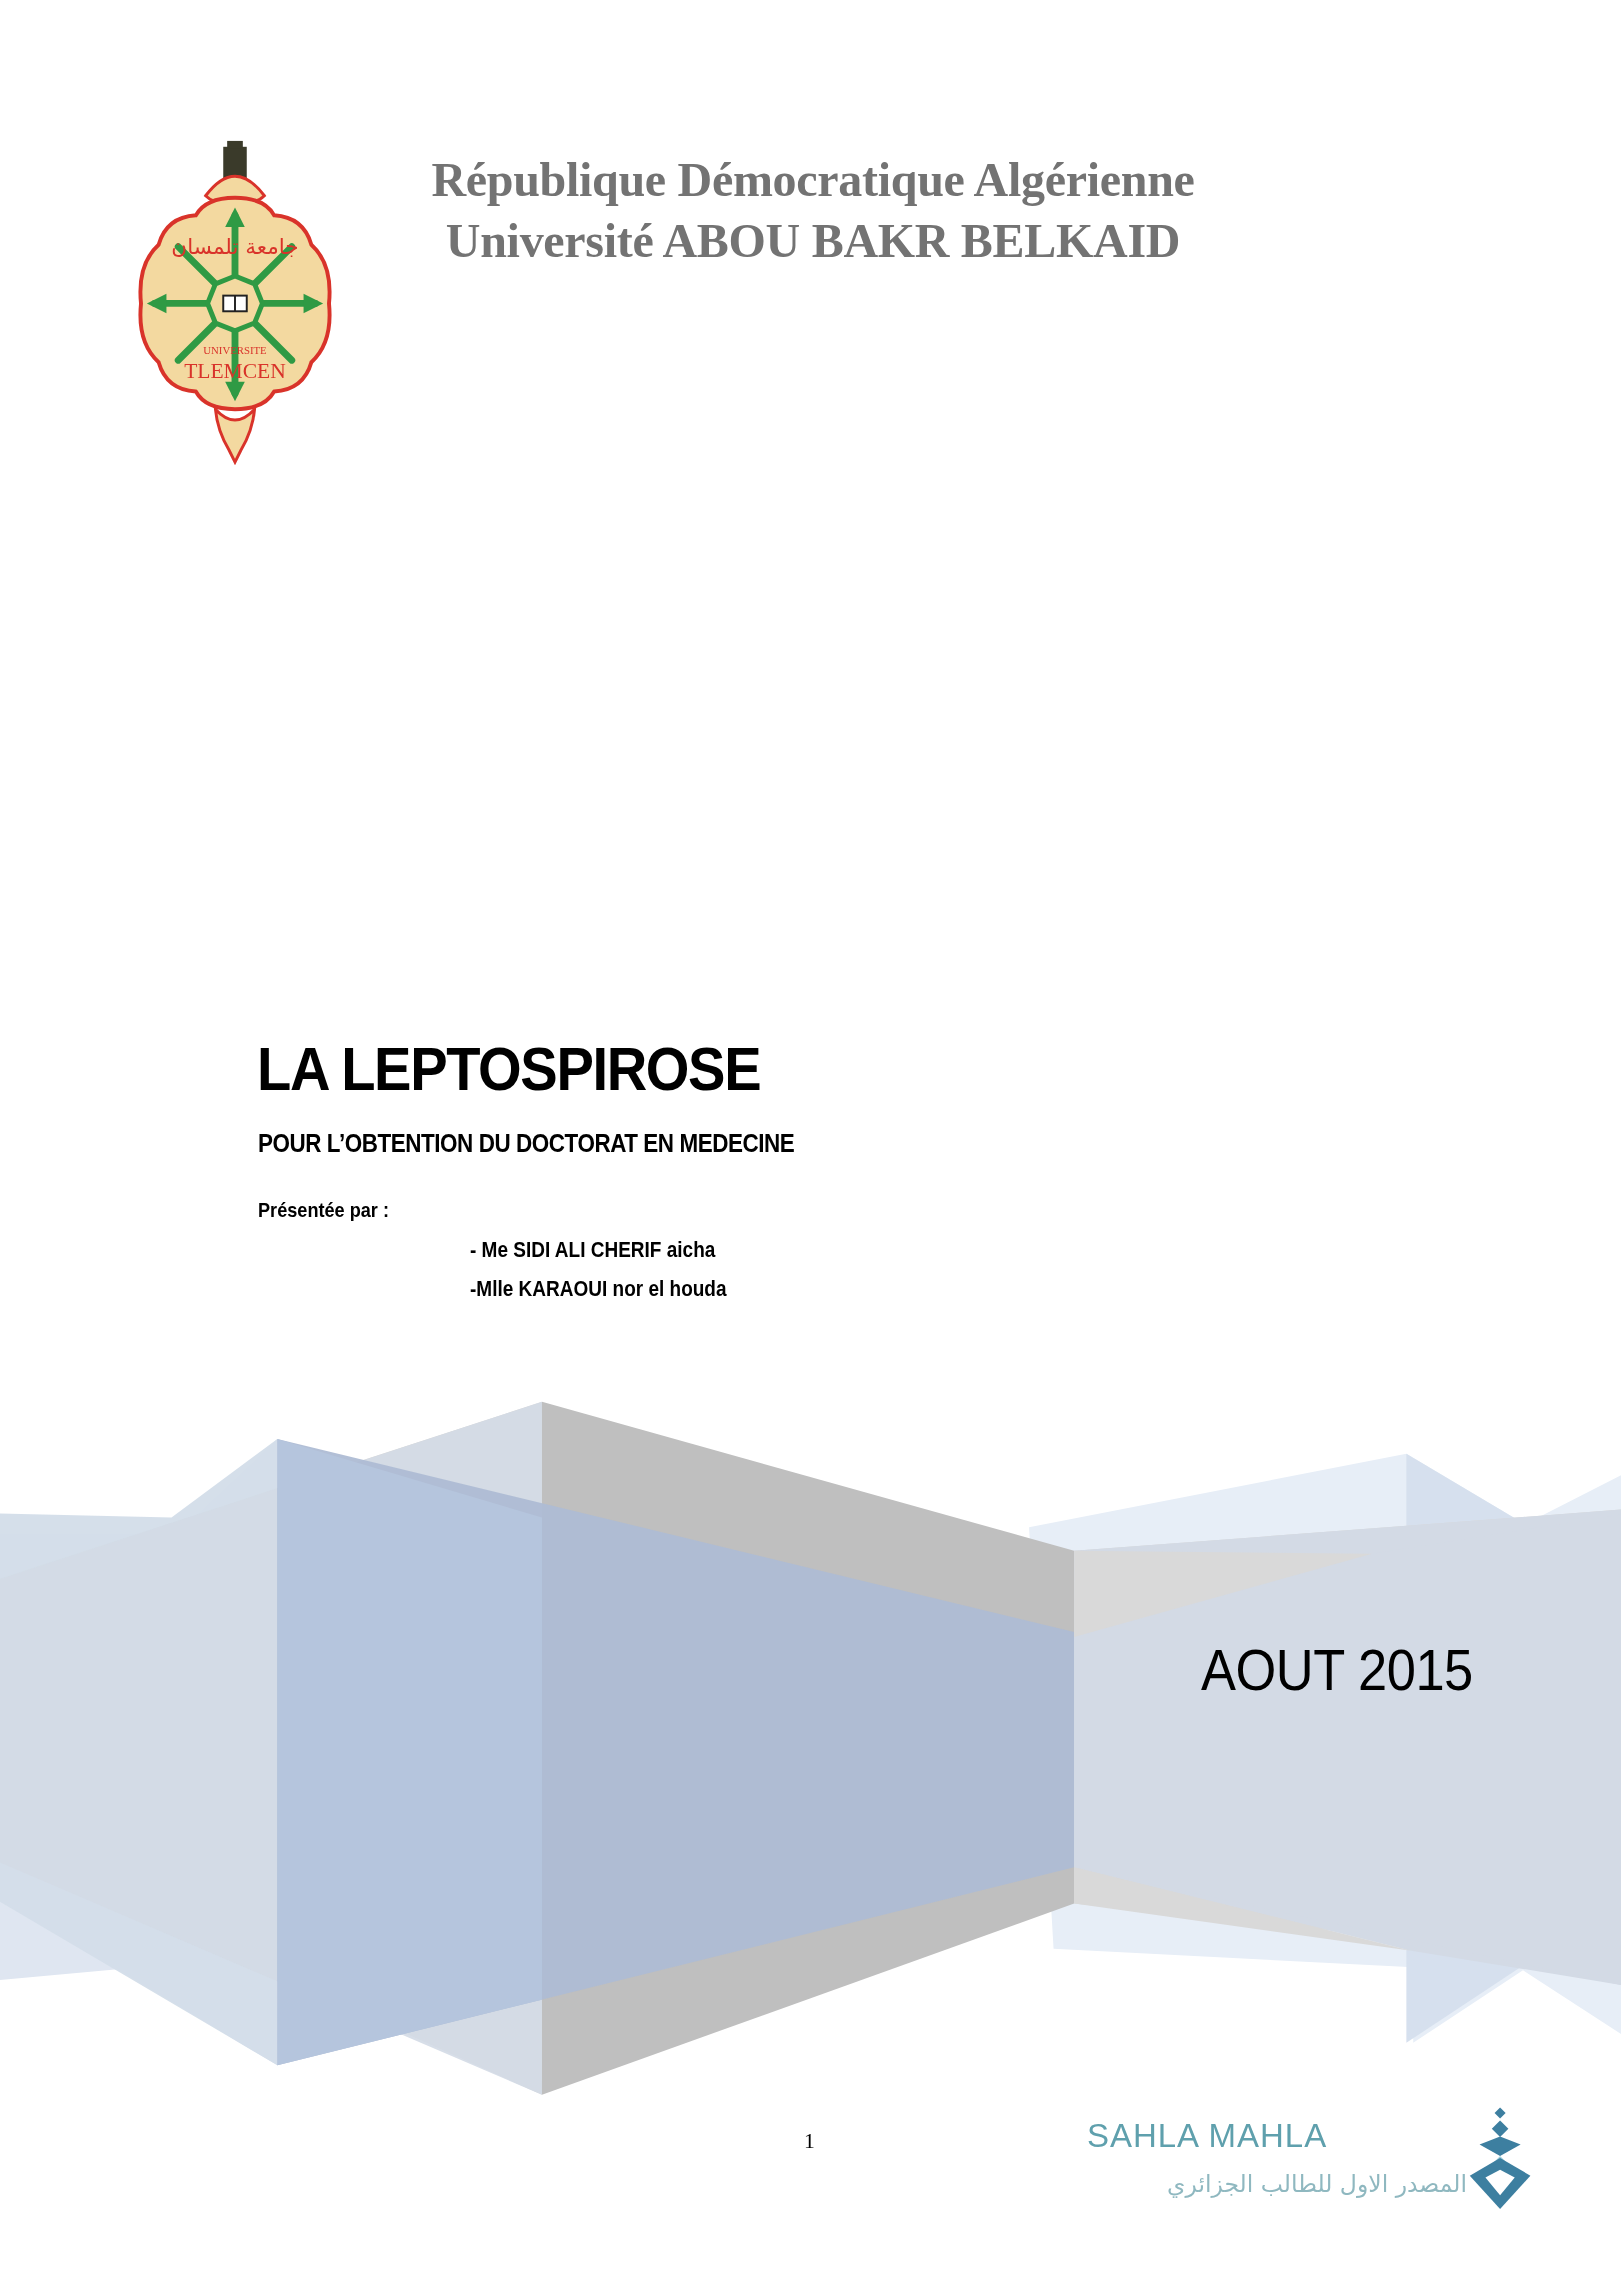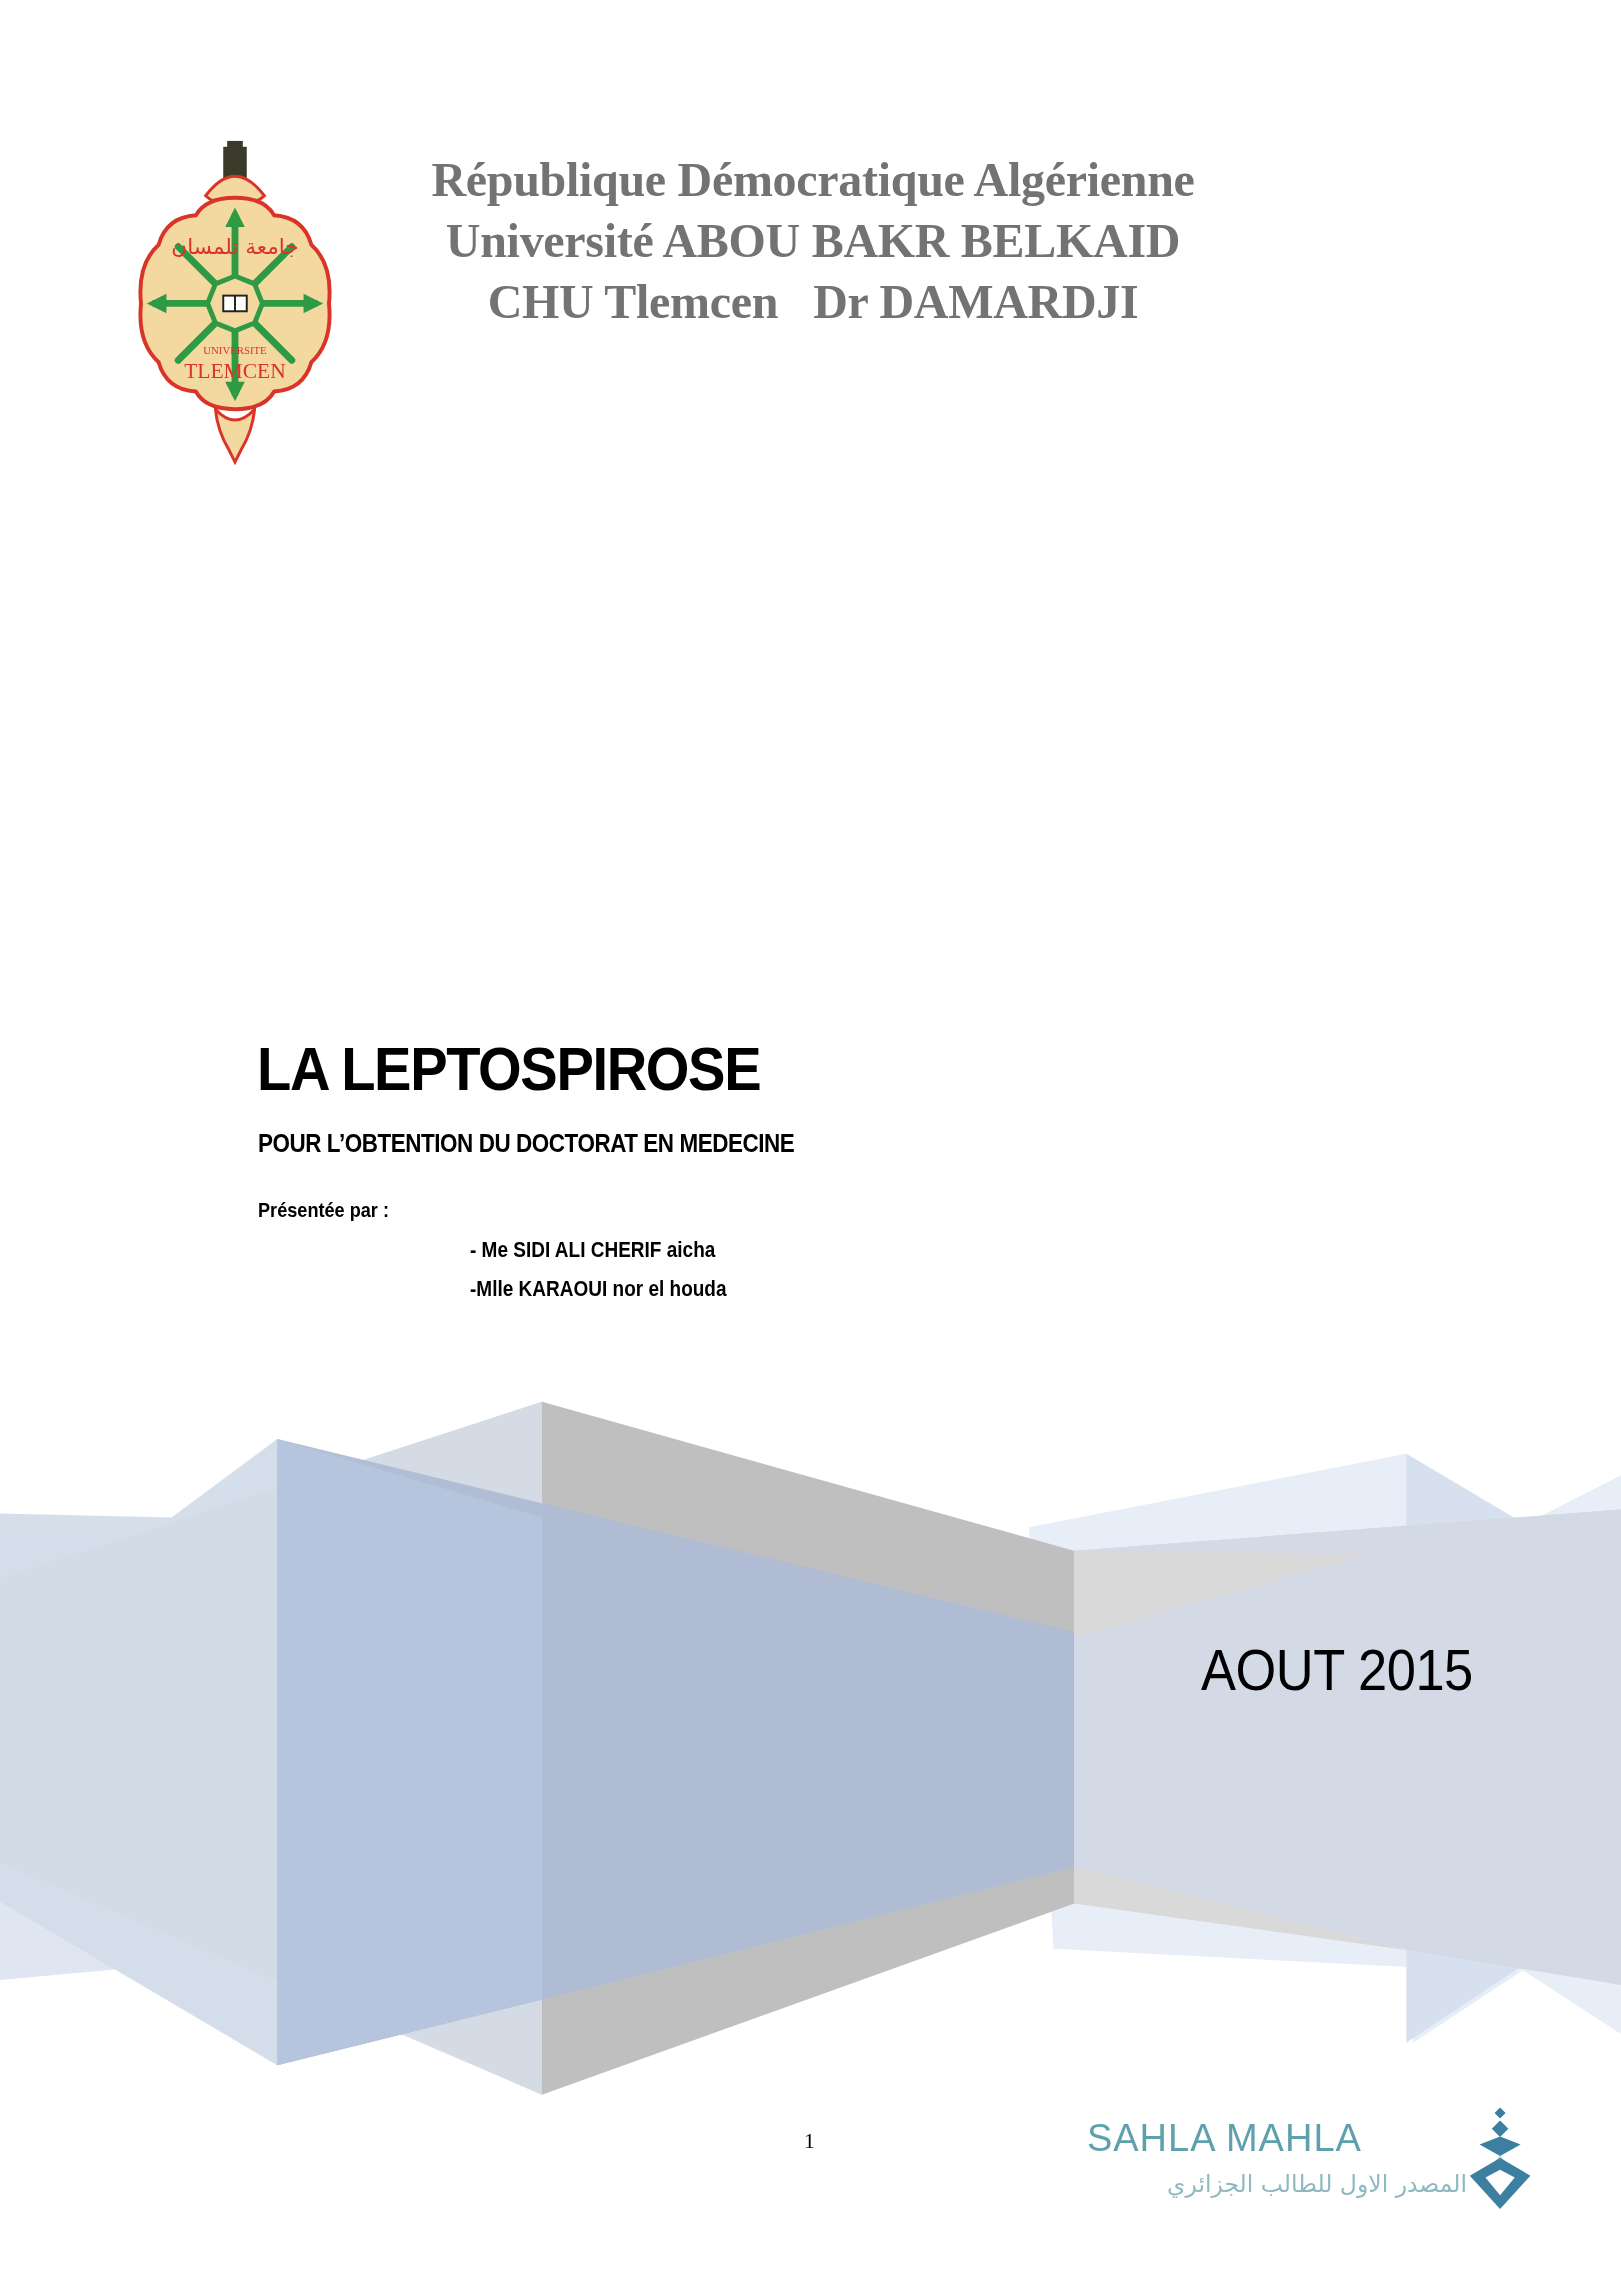--- a/index.html
+++ b/index.html
@@ -55,21 +55,21 @@
   .page-number {
     position: absolute; left: 804px; top: 2129px;
     font-family: "Liberation Serif", "DejaVu Serif", serif;
     font-size: 21.6px; color: #000;
   }
 
   .watermark { position: absolute; left: 1083px; top: 2107px; width: 470px; height: 108px; }
   .wm-text {
     position: absolute; left: 3.9px; top: 9.8px;
     font-family: "Liberation Sans", "DejaVu Sans", sans-serif;
-    font-size: 38px; color: #5fa0ad; letter-spacing: 1px; white-space: nowrap;
+    font-size: 33px; color: #5fa0ad; letter-spacing: 1px; white-space: nowrap;
   }
   .wm-arabic {
     position: absolute; left: 12px; top: 63px; width: 372px;
     font-family: "DejaVu Sans", sans-serif;
     font-size: 23.5px; color: #8fb8c0; white-space: nowrap; direction: rtl; text-align: right;
   }
   .wm-icon { position: absolute; left: 377px; top: 0; width: 88px; height: 108px; }
 </style>
 </head>
 <body>
@@ -104,21 +104,20 @@
     <text x="100" y="120" text-anchor="middle" font-family="DejaVu Sans, sans-serif" font-size="22" fill="#d9332a">جامعة تلمسان</text>
     <text x="100" y="222" text-anchor="middle" font-family="Liberation Serif, serif" font-size="11" fill="#d9332a">UNIVERSITE</text>
     <text x="100" y="246" text-anchor="middle" font-family="Liberation Serif, serif" font-size="22" fill="#d9332a">TLEMCEN</text>
 
     <path d="M80 278 Q100 300 120 278 Q118 300 106 320 L100 332 L94 320 Q82 300 80 278 Z" fill="#f3d9a0" stroke="#d9332a" stroke-width="3"></path>
   </svg>
 
   <div class="header-block">
     <div class="header-line">République Démocratique Algérienne</div>
     <div class="header-line">Université ABOU BAKR BELKAID</div>
-    <div class="header-line">CHU Tlemcen   Dr DAMARDJI</div>
   </div>
 
   <div class="title">LA LEPTOSPIROSE</div>
   <div class="subtitle">POUR L’OBTENTION DU DOCTORAT EN MEDECINE</div>
   <div class="presented-by">Présentée par :</div>
   <div class="author author-1">- Me SIDI ALI CHERIF aicha</div>
   <div class="author author-2">-Mlle KARAOUI nor el houda</div>
 
   <svg class="shapes" viewBox="0 0 1654 2339">
 

